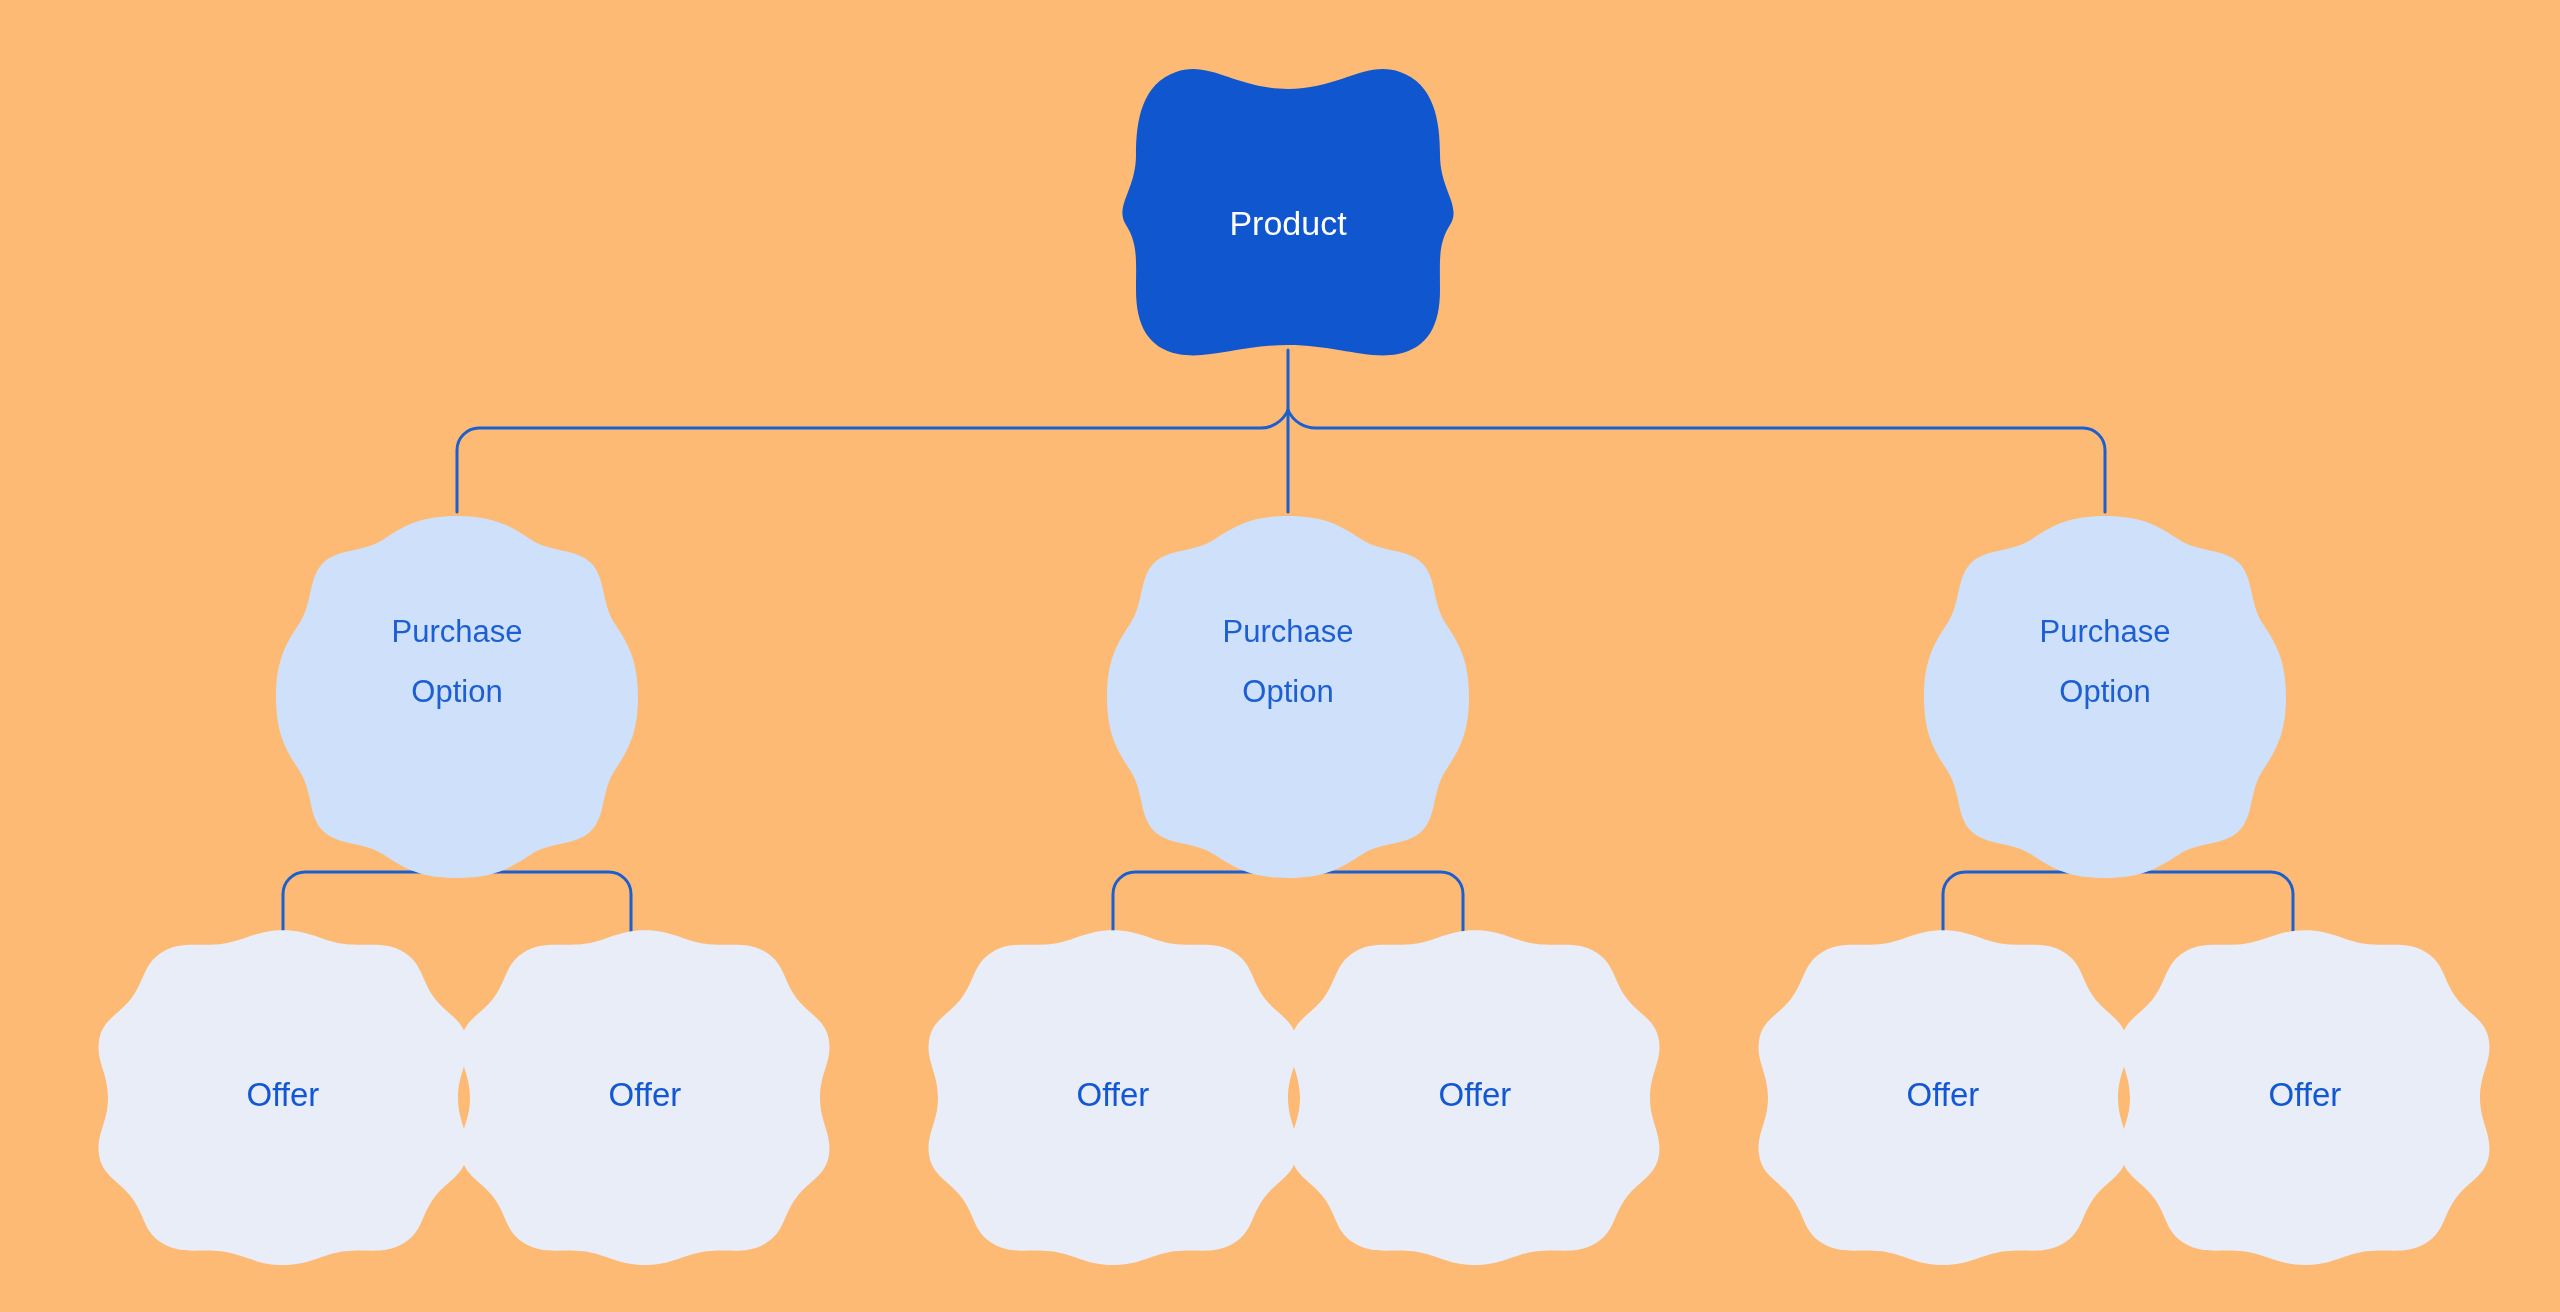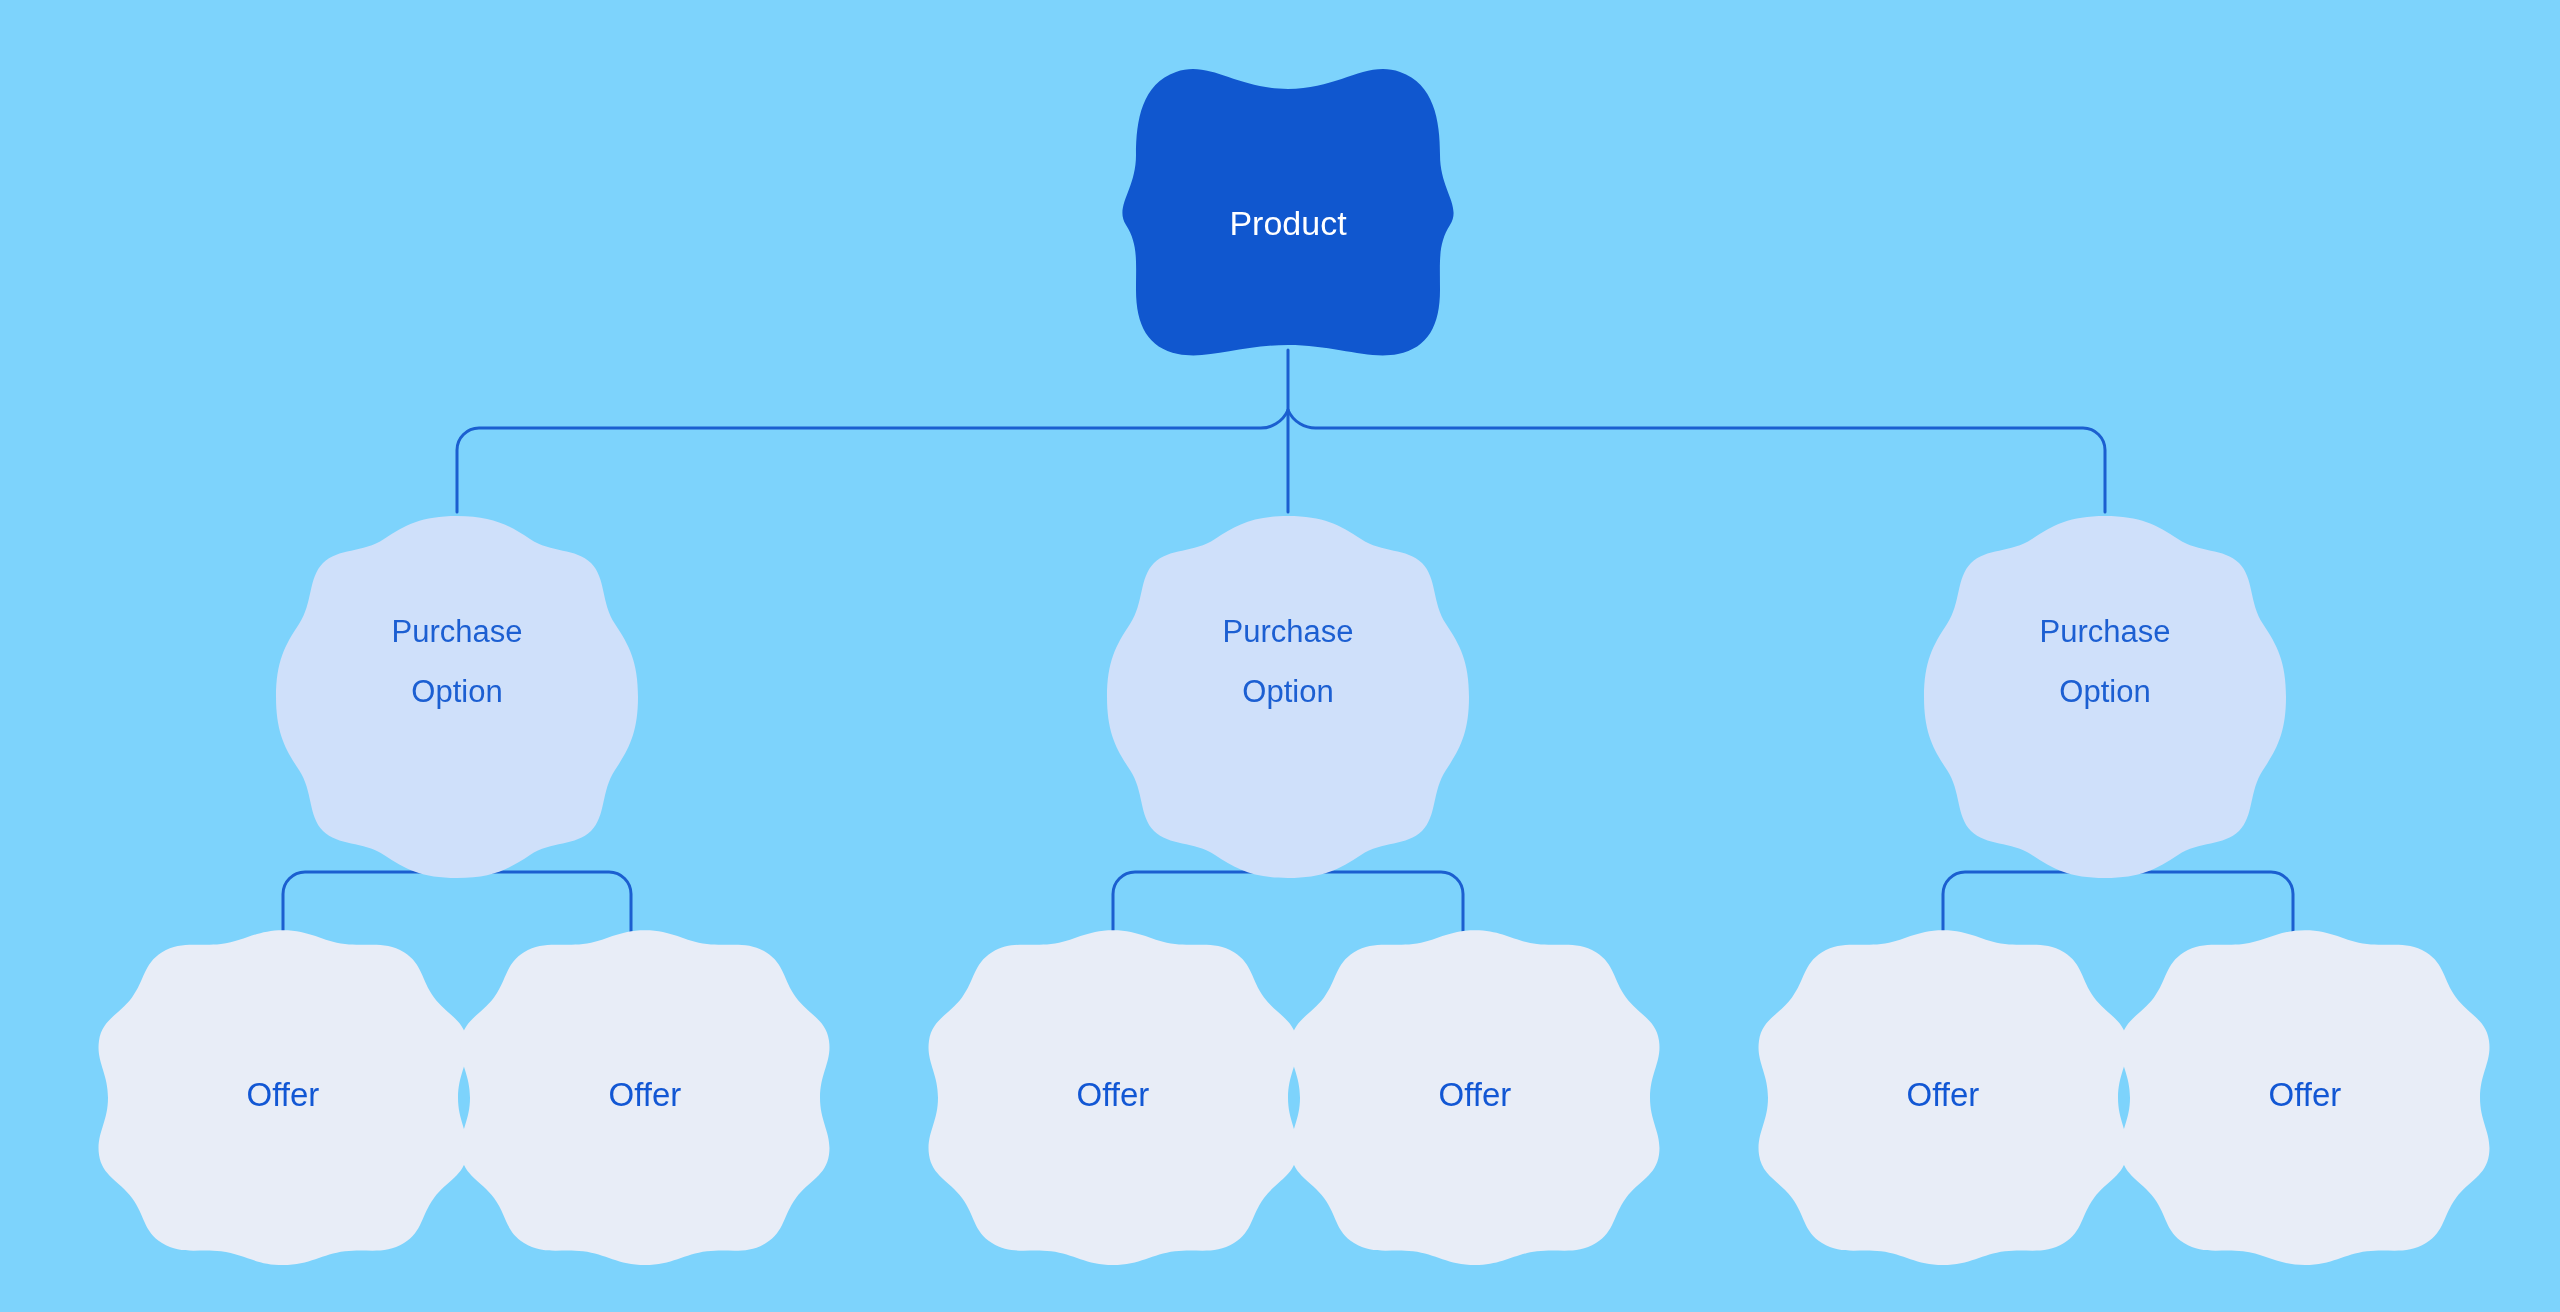--- a/index.html
+++ b/index.html
@@ -10,21 +10,21 @@
   body {
     width: 2560px;
     height: 1312px;
     overflow: hidden;
     font-family: "Liberation Sans", sans-serif;
   }
   #diagram-root {
     position: relative;
     width: 2560px;
     height: 1312px;
-    background: #7dd3fc;
+    background: #fdba74;
   }
   #diagram-svg {
     display: block;
     width: 2560px;
     height: 1312px;
   }
   .node-label {
     font-family: "Liberation Sans", sans-serif;
     font-weight: 400;
     text-anchor: middle;

